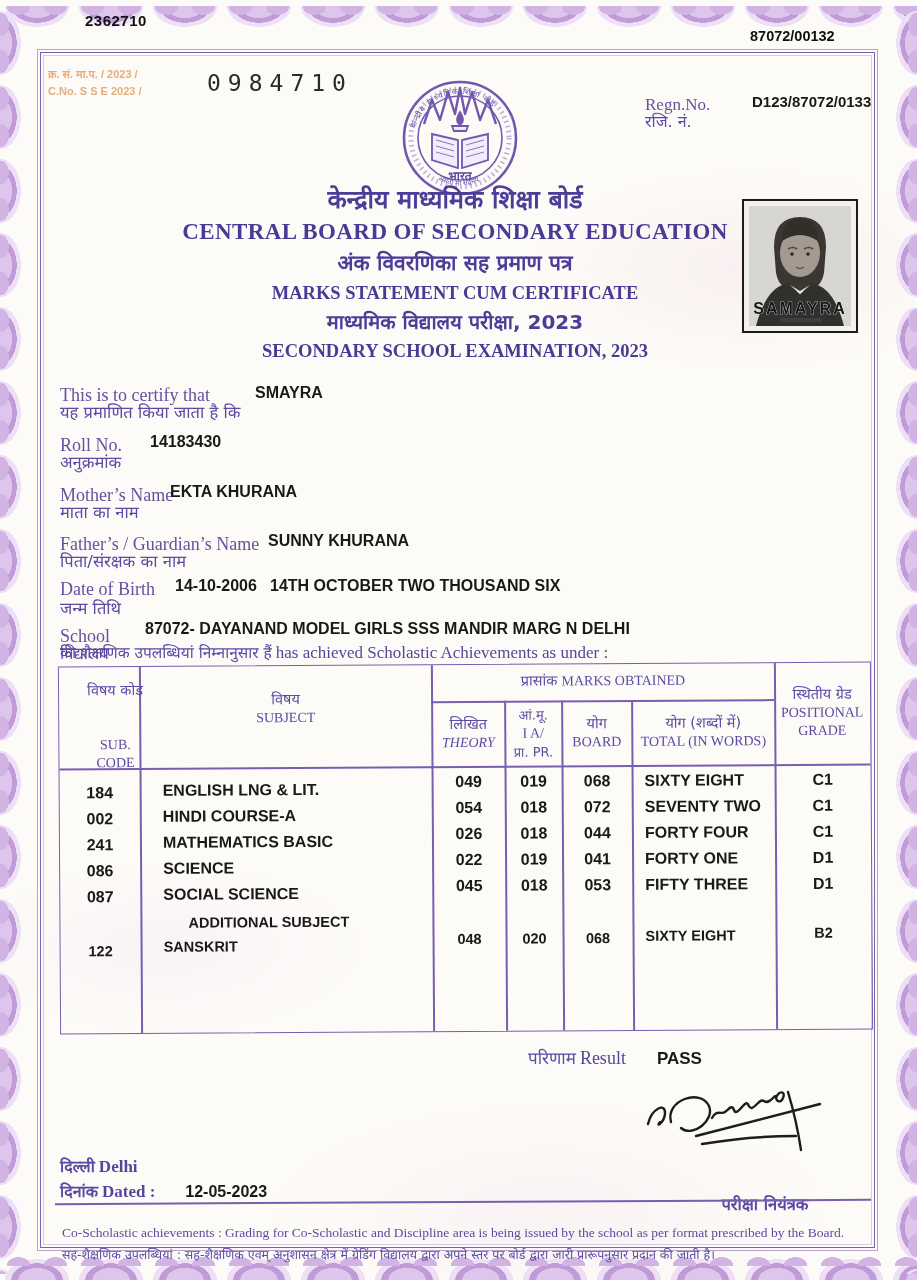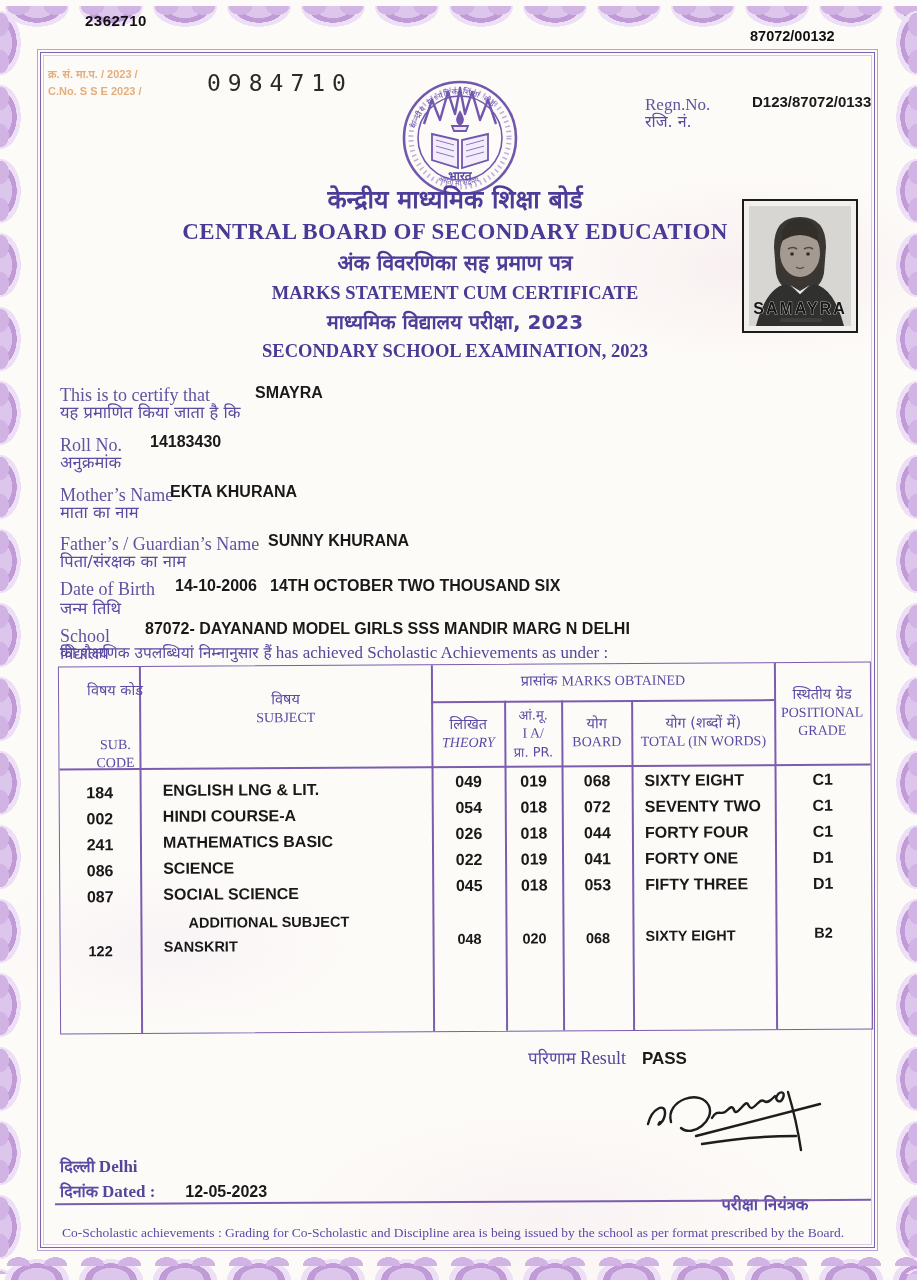--- a/index.html
+++ b/index.html
@@ -280,21 +280,21 @@
     <div class="cell val center" style="left:373px;top:266px;width:72px;font-size:14.5px;">048</div>
     <div class="cell val center" style="left:446px;top:266px;width:56px;font-size:14.5px;">020</div>
     <div class="cell val center" style="left:503px;top:266px;width:69px;font-size:14.5px;">068</div>
     <div class="cell val" style="left:585px;top:264px;font-size:14.5px;">SIXTY EIGHT</div>
     <div class="cell val center" style="left:716px;top:262px;width:94px;font-size:14.5px;">B2</div>
   </div>
 
   <div class="abs" style="left:528px;top:1046px;">
     <span class="hi" style="font-size:17px;">परिणाम</span>
     <span class="lab" style="font-size:18px;color:#564698;">Result</span>
-    <span class="val" style="font-size:17px;margin-left:12px;">PASS</span>
+    <span class="val" style="font-size:17px;margin-left:27px;">PASS</span>
   </div>
 
   <div class="abs" style="left:638px;top:1078px;">
     <svg class="sig-svg" width="210" height="78" viewBox="0 0 210 78">
       <path d="M10 46 c4 -16 18 -22 17 -10 c-1 9 -10 14 -5 8"></path>
       <path d="M33 44 c-6 -22 30 -34 38 -16 c6 14 -16 32 -28 22"></path>
       <path d="M74 40 c5 -9 9 -3 13 -6 c4 -3 7 -8 9 -2 c2 6 7 -3 11 -6 c4 -3 3 5 7 4 c5 -2 8 -10 12 -7 c4 3 8 -2 11 -5"></path>
       <path d="M138 20 c3 -8 10 -7 7 0 c-2 5 -6 4 -7 0"></path>
       <path d="M58 58 L182 26"></path>
       <path d="M150 14 C156 34 160 52 163 72"></path>
@@ -308,15 +308,16 @@
   </div>
   <div class="abs" style="left:60px;top:1180px;">
     <span class="hi" style="font-size:16px;font-weight:bold;">दिनांक</span>
     <span class="lab" style="font-size:17px;font-weight:bold;color:#564698;">Dated :</span>
     <span class="val" style="font-size:16px;margin-left:26px;">12-05-2023</span>
   </div>
 
   <div class="abs hi center" style="left:660px;top:1152px;width:210px;font-size:16.5px;font-weight:bold;">परीक्षा नियंत्रक</div>
 
   <div class="abs" style="left:55px;top:1201px;width:816px;height:1.6px;background:#7a5dae;transform:rotate(-0.3deg);"></div>
+  <div class="abs hi note" style="left:62px;top:1206px;width:800px;font-size:12.5px;line-height:18px;">सह-शैक्षणिक उपलब्धियां : सह-शैक्षणिक एवम् अनुशासन क्षेत्र में ग्रेडिंग विद्यालय द्वारा अपने स्तर पर बोर्ड द्वारा जारी प्रारूपनुसार प्रदान की जाती है।</div>
   <div class="abs lab note" style="left:62px;top:1224px;width:805px;font-size:13.5px;line-height:18px;">Co-Scholastic achievements : Grading for Co-Scholastic and Discipline area is being issued by the school as per format prescribed by the Board.</div>
 
 </div>
 
 </body></html>

